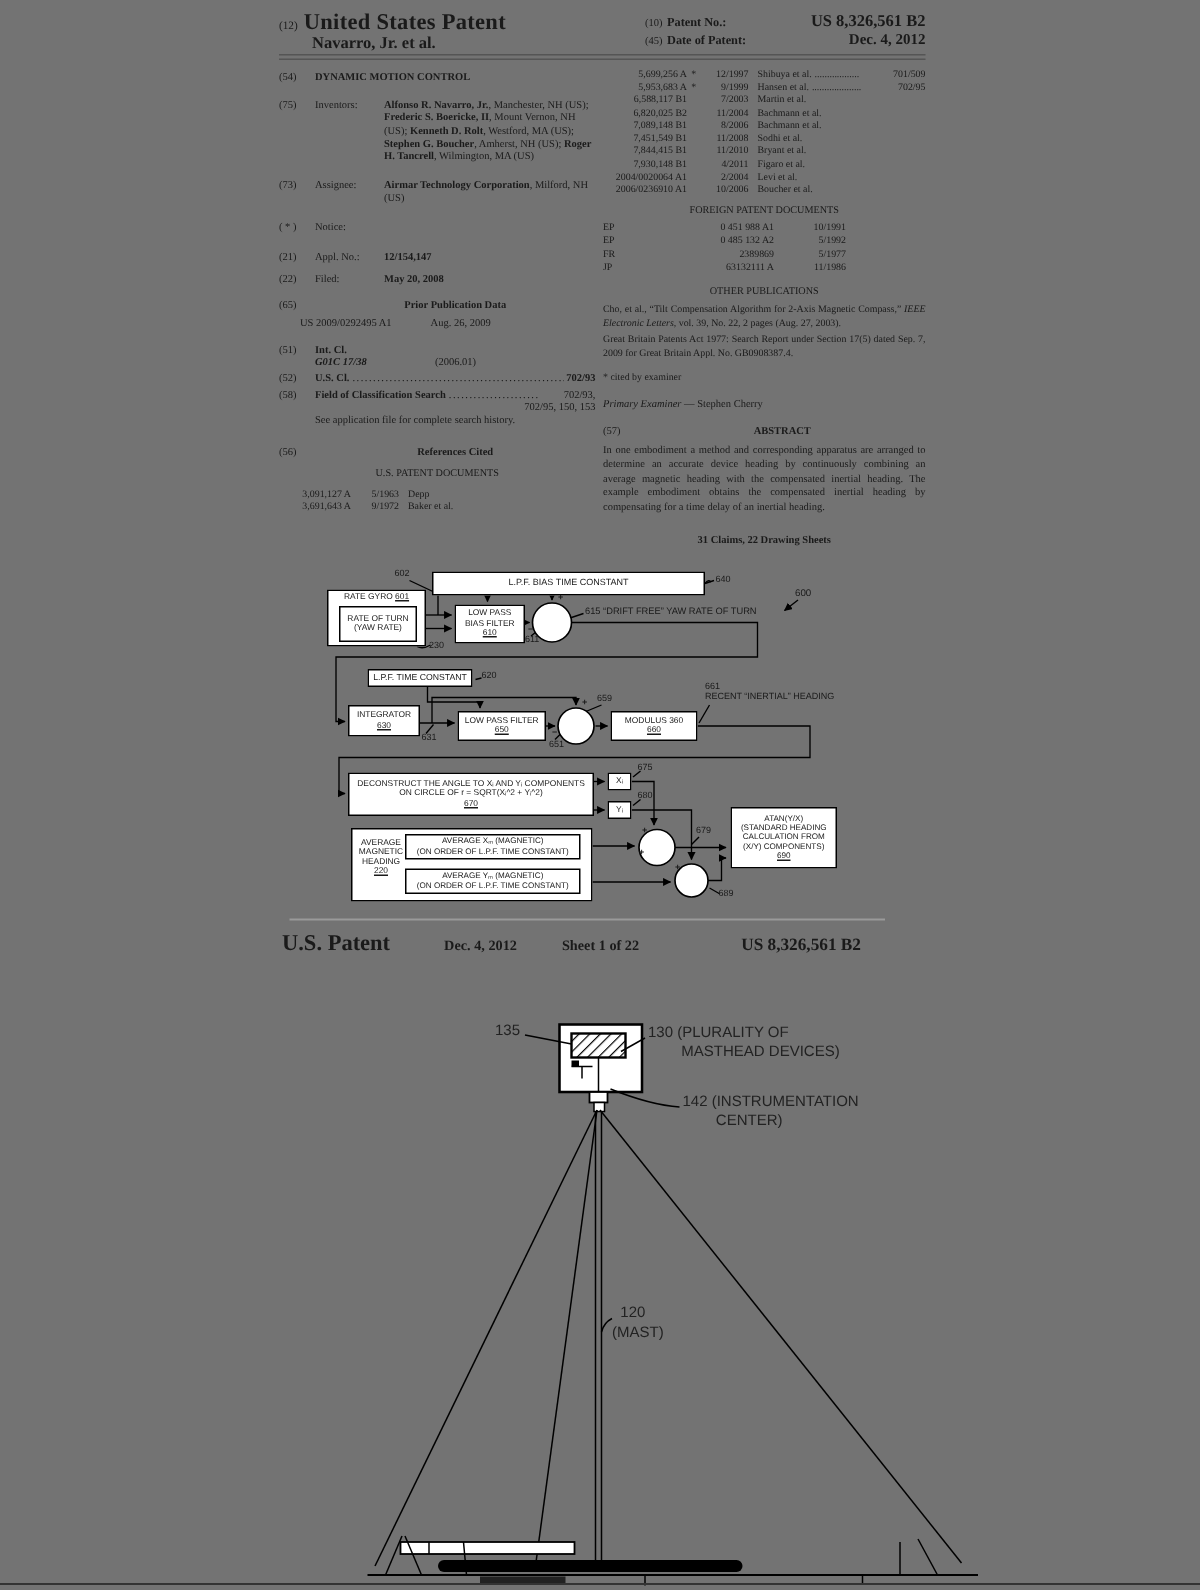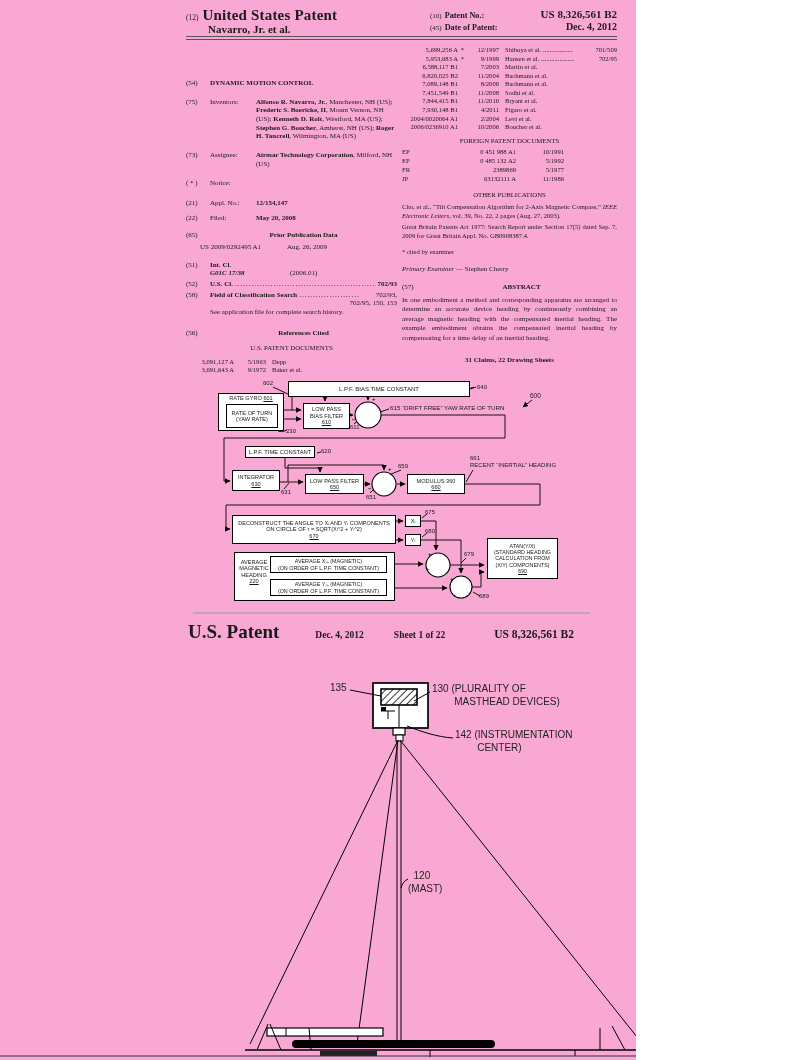--- a/index.html
+++ b/index.html
@@ -1,16 +1,16 @@
 <!DOCTYPE html>
 <html><head>
 <meta charset="utf-8">
 <style>
   html,body{margin:0;padding:0;background:#fff;}
-  #screen{position:relative;width:636px;height:1060px;background:#f9a8d4;overflow:hidden;
+  #screen{position:relative;width:800px;height:1060px;background:#737373;overflow:hidden;
           font-family:"Liberation Serif",serif;color:#1a1a1a;}
   .abs{position:absolute;}
   .pre{white-space:pre-line;}
   .b{font-weight:700;}
   .i{font-style:italic;}
   
   .hdr-tag{font-size:7.5px;}
   .hdr-title{font-size:15px;font-weight:700;letter-spacing:.2px;}
   .hdr-party{font-size:11px;font-weight:700;}
   .hrow{display:flex;width:187px;align-items:baseline;}
@@ -40,21 +40,21 @@
   .dbox{position:absolute;border:1.2px solid #000;background:#fff;
         font-family:"Liberation Sans",sans-serif;font-size:5.6px;line-height:1.15;
         text-align:center;display:flex;flex-direction:column;align-items:center;
         justify-content:center;white-space:pre-line;box-sizing:border-box;}
   .heavy{border-width:1.6px;}
   .dref{text-decoration:underline;}
   .dlab{position:absolute;font-family:"Liberation Sans",sans-serif;font-size:6px;
         line-height:1.15;white-space:nowrap;}
   .sign{position:absolute;font-family:"Liberation Sans",sans-serif;font-size:6px;font-weight:700;}
   
-  .sh-title{font-size:19px;font-weight:700;}
+  .sh-title{font-size:15px;font-weight:700;}
   .sh-sub{font-size:9.5px;font-weight:700;}
   .sh-no{font-size:11.5px;font-weight:700;}
   .figlab{position:absolute;font-family:"Liberation Sans",sans-serif;font-size:10px;
           line-height:1.25;white-space:pre;color:#222;}
   svg{position:absolute;left:0;top:0;pointer-events:none;}
 </style>
 </head>
 <body>
 
 <div id="screen">
@@ -76,21 +76,21 @@
           <span class="t">(45)</span>
           <span class="l">Date of Patent:</span>
           <span class="v" style="font-size:10px;">Dec. 4, 2012</span>
         </div>
       </div>
     </div>
   </div>
   <div class="abs" style="left:186px;top:36px;width:431px;height:1px;border-top:1px solid #555;border-bottom:1px solid #555;padding:1px 0 0 0;"></div>
 
   <div class="abs col" style="left:186px;top:47px;width:211px;">
-    <div class="row" style="margin-bottom:10px;margin-top:32px;">
+    <div class="row" style="margin-bottom:10px;">
       <span class="tag">(54)</span>
       <span class="val b">DYNAMIC MOTION CONTROL</span>
     </div>
     <div class="row" style="margin-bottom:10px;">
       <span class="tag">(75)</span>
       <span class="lbl">Inventors:</span>
       <span class="val"><span style="font-weight: 700;">Alfonso R. Navarro, Jr.</span><span>, Manchester, NH (US); </span><span style="font-weight: 700;">Frederic S. Boericke, II</span><span>, Mount Vernon, NH (US); </span><span style="font-weight: 700;">Kenneth D. Rolt</span><span>, Westford, MA (US); </span><span style="font-weight: 700;">Stephen G. Boucher</span><span>, Amherst, NH (US); </span><span style="font-weight: 700;">Roger H. Tancrell</span><span>, Wilmington, MA (US)</span></span>
     </div>
     <div class="row" style="margin-bottom:11px;">
       <span class="tag">(73)</span>

